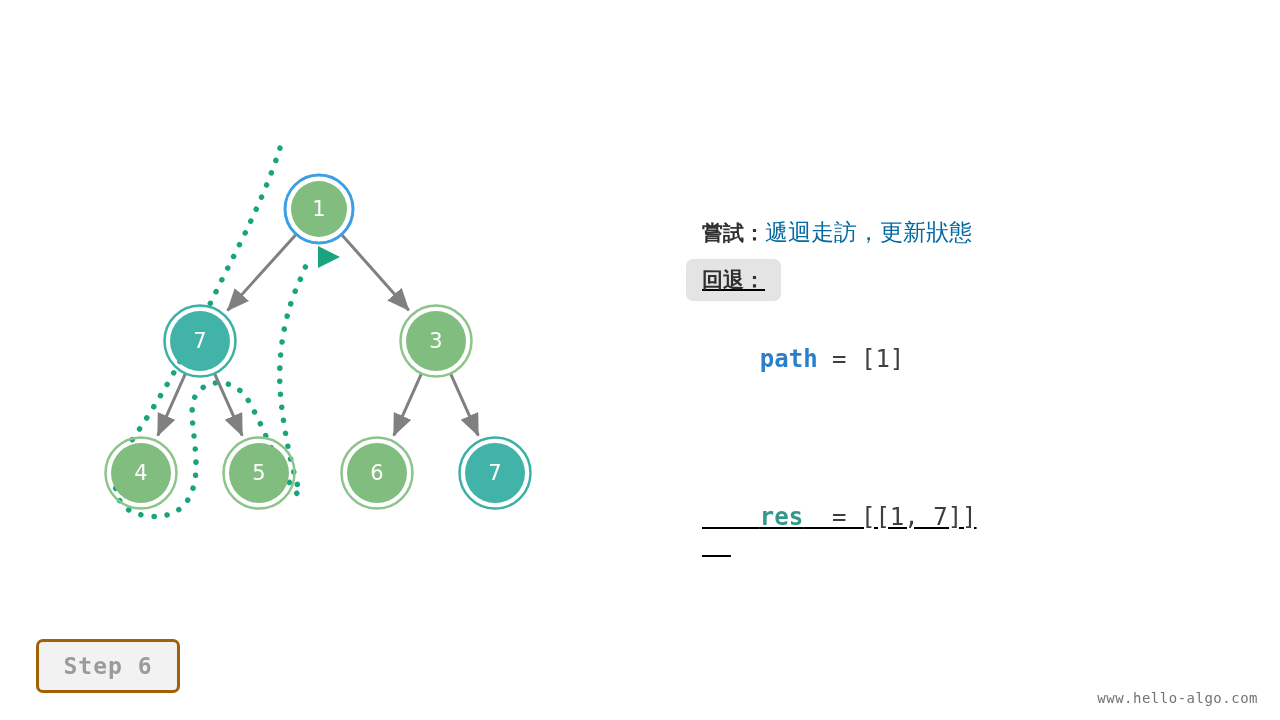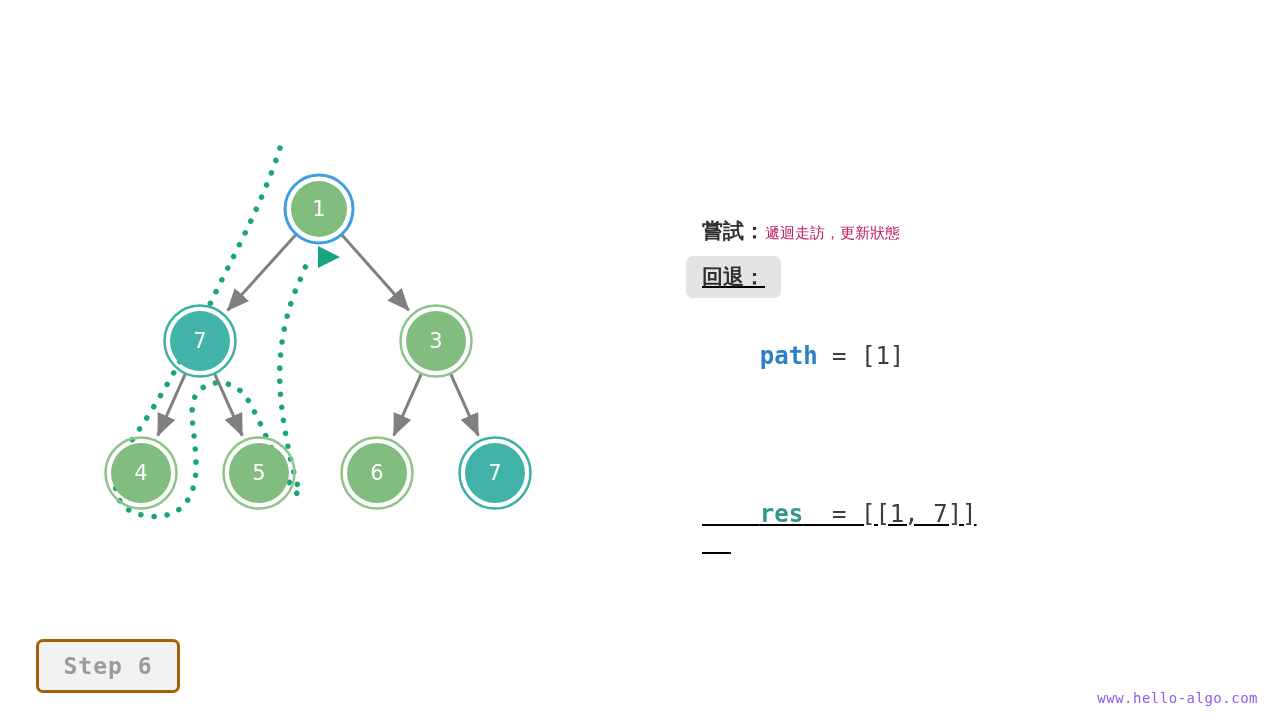--- a/index.html
+++ b/index.html
@@ -46,22 +46,22 @@
   }
   .phase-label {
     font-family: "DejaVu Sans", "Liberation Sans", sans-serif;
     font-size: 21px;
     font-weight: bold;
     color: #303030;
     white-space: pre;
   }
   .phase-text {
     font-family: "DejaVu Sans", "Liberation Sans", sans-serif;
-    font-size: 15px;
-    color: #be185d;
+    font-size: 23px;
+    color: #0369a1;
     white-space: pre;
     text-align: right;
   }
 
   .code-line {
     font-family: "DejaVu Sans Mono", "Liberation Mono", monospace;
     font-size: 24px;
     white-space: pre;
     margin-left: 16px;
   }
@@ -104,21 +104,21 @@
     letter-spacing: 1px;
   }
 
   
   #watermark {
     position: absolute;
     right: 22px;
     bottom: 14px;
     font-family: "DejaVu Sans Mono", "Liberation Mono", monospace;
     font-size: 14px;
-    color: #8b5cf6;
+    color: #737373;
     letter-spacing: 0.5px;
   }
 
   .node-label {
     font-family: "DejaVu Sans", "Liberation Sans", sans-serif;
     font-size: 21px;
     fill: #ffffff;
   }
 </style>
 </head>

